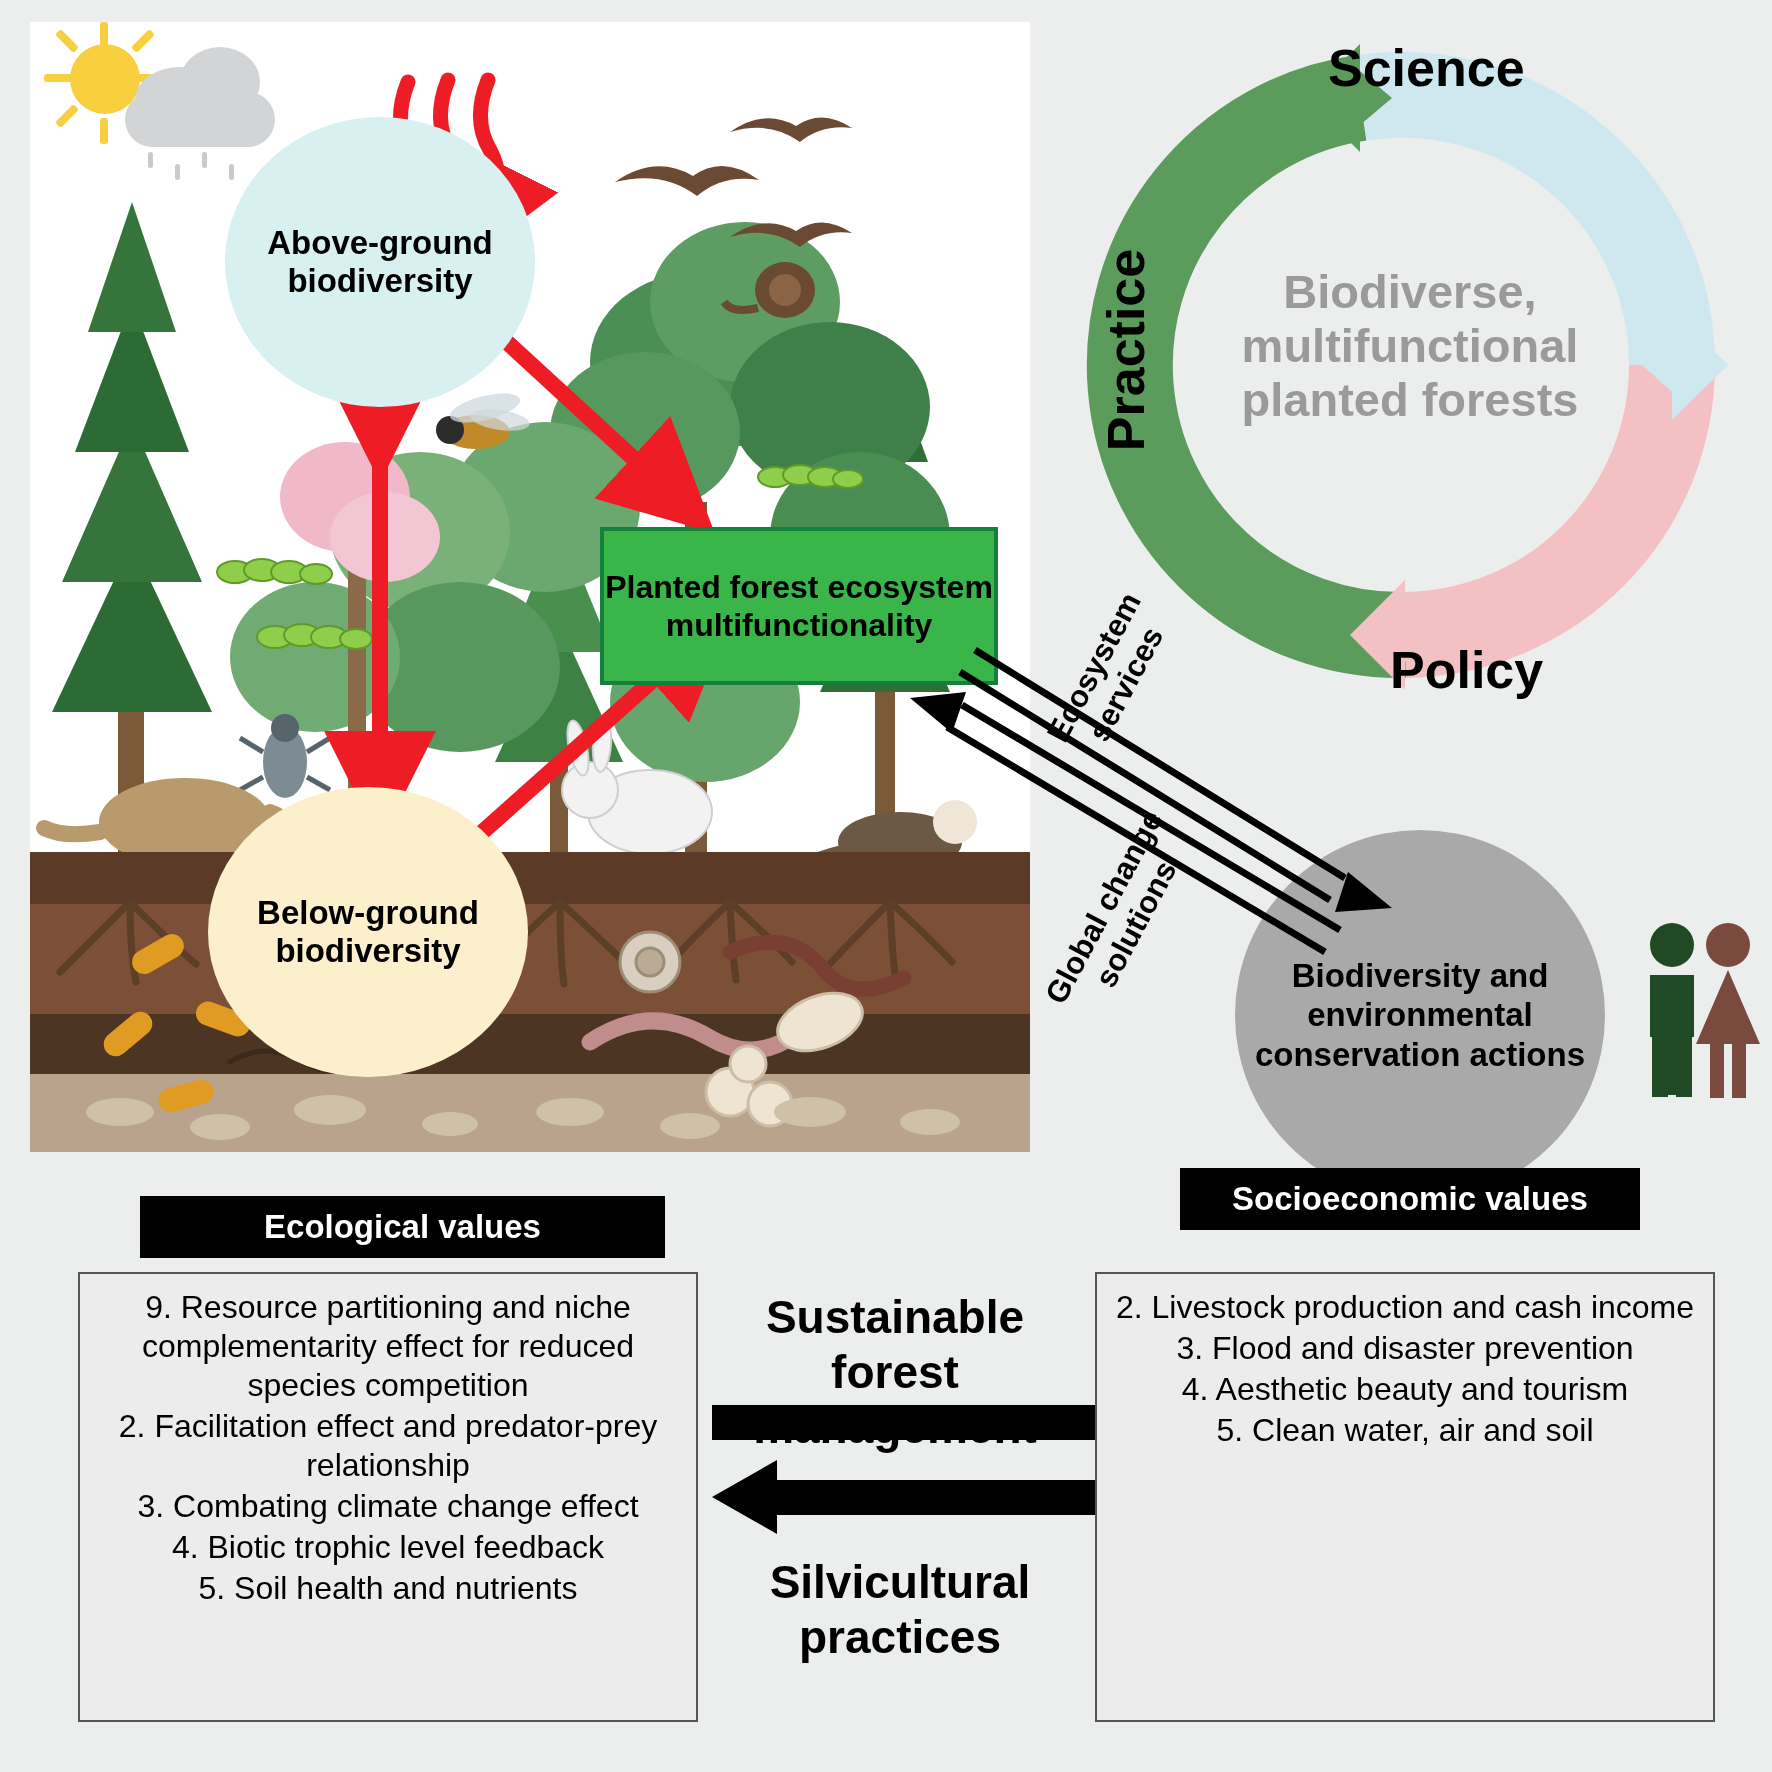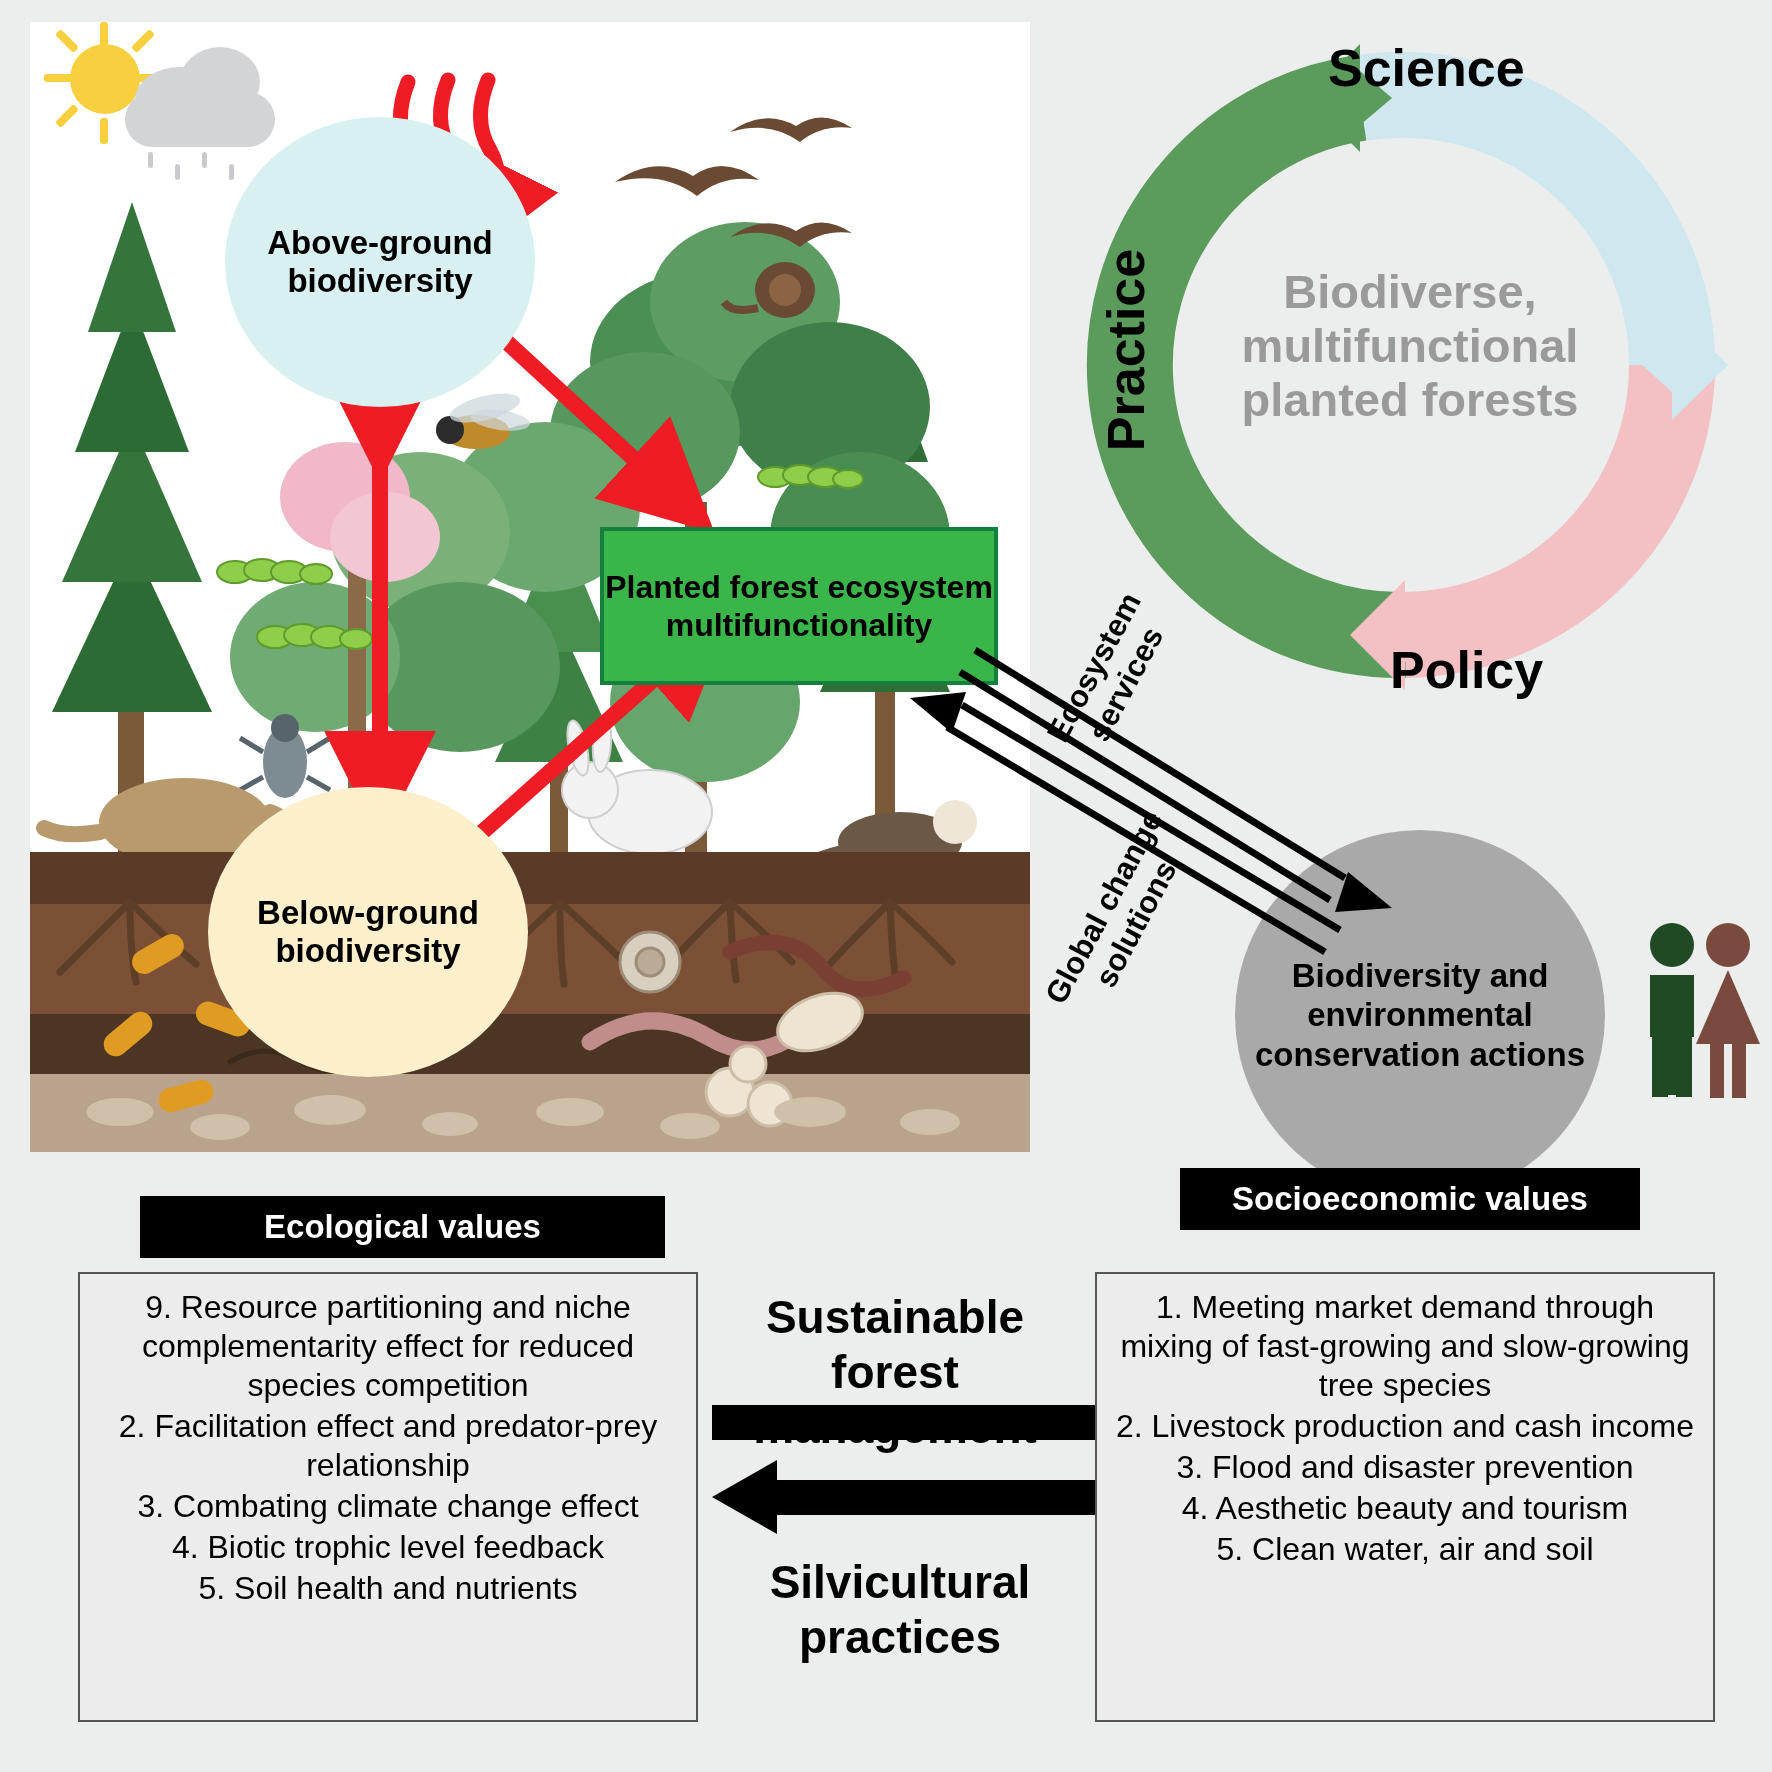--- a/index.html
+++ b/index.html
@@ -536,21 +536,20 @@
       <li>4. Biotic trophic level feedback</li>
       <li>5. Soil health and nutrients</li>
     </ul>
   </div>
 
   <div class="value-header" id="socio-header">
     <span>Socioeconomic values</span>
   </div>
   <div class="value-box" id="socio-box">
     <ul class="value-list">
-      <li>1. Meeting market demand through mixing of fast-growing and slow-growing tree species</li>
       <li>2. Livestock production and cash income</li>
       <li>3. Flood and disaster prevention</li>
       <li>4. Aesthetic beauty and tourism</li>
       <li>5. Clean water, air and soil</li>
     </ul>
   </div>
 
   <div class="mid-label" id="label-sfm">Sustainable forest management</div>
   <div class="mid-label" id="label-silvi">Silvicultural practices</div>
 

